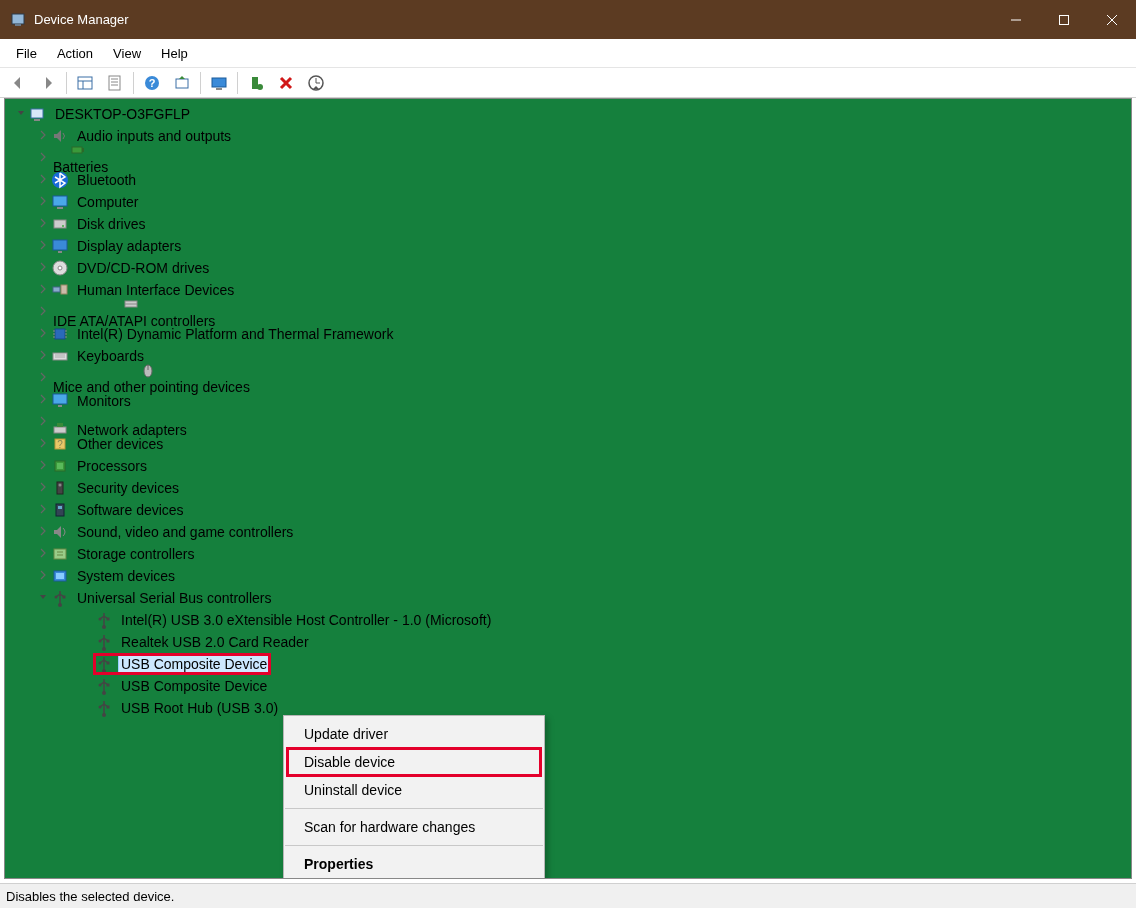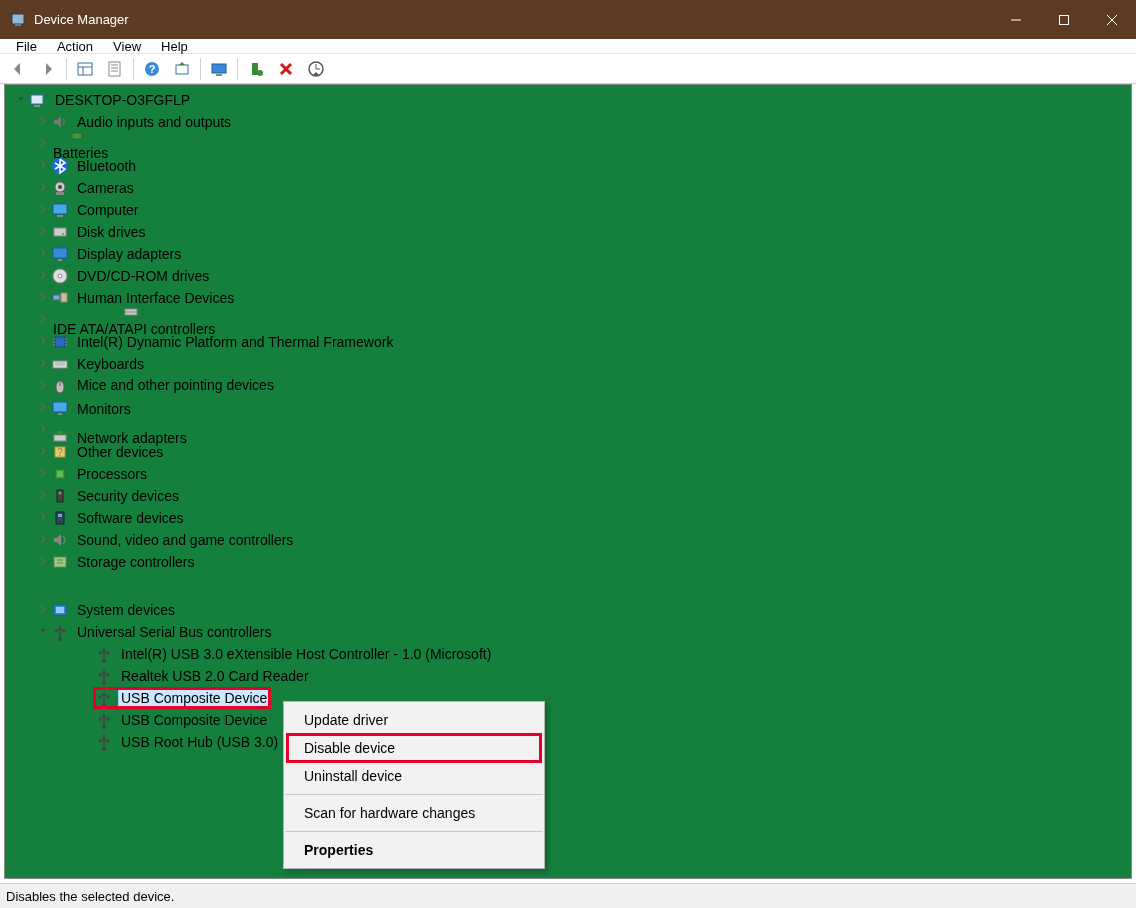--- a/index.html
+++ b/index.html
@@ -3,21 +3,21 @@
 <meta charset="utf-8">
 <style>
   * { box-sizing: border-box; font-family: "Segoe UI", Tahoma, sans-serif; }
   body { margin: 0; width: 1136px; height: 908px; background: #fff; display: flex; flex-direction: column; overflow: hidden; }
   .titlebar { height: 39px; background: #5c3b22; display: flex; align-items: center; color: #fff; font-size: 13px; }
   .titlebar-icon { width: 16px; height: 16px; margin: 0 8px 0 10px; display: flex; align-items: center; justify-content: center; }
   .titlebar-text { flex: 1; }
   .win-controls { display: flex; }
   .win-controls .wc { width: 48px; height: 39px; display: flex; align-items: center; justify-content: center; }
   .wc svg { width: 12px; height: 12px; stroke: #fff; fill: none; stroke-width: 1; }
-  .menubar { height: 15px; background: #fff; border-bottom: 1px solid #e5e5e5; display: flex; align-items: center; font-size: 13px; padding: 0 6px; }
+  .menubar { height: 29px; background: #fff; border-bottom: 1px solid #e5e5e5; display: flex; align-items: center; font-size: 13px; padding: 0 6px; }
   .menubar .mitem { padding: 0 10px; height: 100%; display: flex; align-items: center; }
   .toolbar { height: 30px; background: #fff; border-bottom: 1px solid #d0d0d0; display: flex; align-items: center; padding: 0 6px; gap: 6px; }
   .tbtn { width: 24px; height: 24px; display: flex; align-items: center; justify-content: center; }
   .tbtn svg { width: 18px; height: 18px; }
   .tsep { width: 1px; height: 22px; background: #d0d0d0; }
   .tree-container { flex: 1; overflow: auto; border: 1px solid #888; margin: 0 4px 4px 4px; padding: 4px 0; background: #15803d; position: relative; }
   .tree-row { display: flex; align-items: center; height: 22px; font-size: 14px; white-space: nowrap; }
   .expander { width: 16px; text-align: center; color: #666; font-size: 10px; user-select: none; }
   .node-icon { width: 18px; height: 18px; margin-right: 6px; display: flex; align-items: center; justify-content: center; flex-shrink: 0; }
   .node-label { padding: 0 2px; }
@@ -194,35 +194,20 @@
         <span class="node-label">Bluetooth</span>
       </span>
     </div>
     <div class="tree-row" style="padding-left: 30px;">
       <span class="expander"><svg width="10" height="10" viewBox="0 0 10 10">
           <path d="M3 1 L7 5 L3 9" fill="none" stroke="#666" stroke-width="1.2"></path>
         </svg></span>
       <span style="display: inline-flex; align-items: center;">
         <span class="node-icon">
           <svg viewBox="0 0 18 18" width="18" height="18">
-            <ellipse cx="9" cy="8" rx="5" ry="5" fill="#ccc" stroke="#666"></ellipse>
-            <circle cx="9" cy="8" r="2" fill="#444"></circle>
-            <rect x="5" y="13" width="8" height="3" fill="#888"></rect>
-          </svg>
-        </span>
-        <span class="node-label">Cameras</span>
-      </span>
-    </div>
-    <div class="tree-row" style="padding-left: 30px;">
-      <span class="expander"><svg width="10" height="10" viewBox="0 0 10 10">
-          <path d="M3 1 L7 5 L3 9" fill="none" stroke="#666" stroke-width="1.2"></path>
-        </svg></span>
-      <span style="display: inline-flex; align-items: center;">
-        <span class="node-icon">
-          <svg viewBox="0 0 18 18" width="18" height="18">
             <rect x="2" y="3" width="14" height="10" fill="#4aa8e8" stroke="#1a5a9a"></rect>
             <rect x="6" y="14" width="6" height="2" fill="#888"></rect>
           </svg>
         </span>
         <span class="node-label">Computer</span>
       </span>
     </div>
     <div class="tree-row" style="padding-left: 30px;">
       <span class="expander"><svg width="10" height="10" viewBox="0 0 10 10">
           <path d="M3 1 L7 5 L3 9" fill="none" stroke="#666" stroke-width="1.2"></path>
@@ -324,21 +309,21 @@
             <line x1="4" y1="10" x2="14" y2="10" stroke="#aaa"></line>
           </svg>
         </span>
         <span class="node-label">Keyboards</span>
       </span>
     </div>
     <div class="tree-row" style="padding-left: 30px;">
       <span class="expander"><svg width="10" height="10" viewBox="0 0 10 10">
           <path d="M3 1 L7 5 L3 9" fill="none" stroke="#666" stroke-width="1.2"></path>
         </svg></span>
-      <span style="display: inline-flex; ">
+      <span style="display: inline-flex; align-items: center; flex-direction: column;">
         <span class="node-icon">
           <svg viewBox="0 0 18 18" width="18" height="18">
             <ellipse cx="9" cy="10" rx="4" ry="6" fill="#bbb" stroke="#666"></ellipse>
             <line x1="9" y1="4" x2="9" y2="9" stroke="#666"></line>
           </svg>
         </span>
         <span class="node-label">Mice and other pointing devices</span>
       </span>
     </div>
     <div class="tree-row" style="padding-left: 30px;">
@@ -446,21 +431,21 @@
       <span style="display: inline-flex; align-items: center;">
         <span class="node-icon">
           <svg viewBox="0 0 18 18" width="18" height="18">
             <rect x="3" y="4" width="12" height="10" fill="#9c8" stroke="#684"></rect>
             <path d="M6 7 L12 7 M6 10 L12 10" stroke="#684"></path>
           </svg>
         </span>
         <span class="node-label">Storage controllers</span>
       </span>
     </div>
-    <div class="tree-row" style="padding-left: 30px; margin-top: 26px;">
+    <div class="tree-row" style="padding-left: 30px;">
       <span class="expander"><svg width="10" height="10" viewBox="0 0 10 10">
           <path d="M3 1 L7 5 L3 9" fill="none" stroke="#666" stroke-width="1.2"></path>
         </svg></span>
       <span style="display: inline-flex; align-items: center;">
         <span class="node-icon">
           <svg viewBox="0 0 18 18" width="18" height="18">
             <rect x="3" y="4" width="12" height="10" fill="#3a8ad8" stroke="#1a5a9a"></rect>
             <rect x="5" y="6" width="8" height="6" fill="#8cf"></rect>
           </svg>
         </span>

